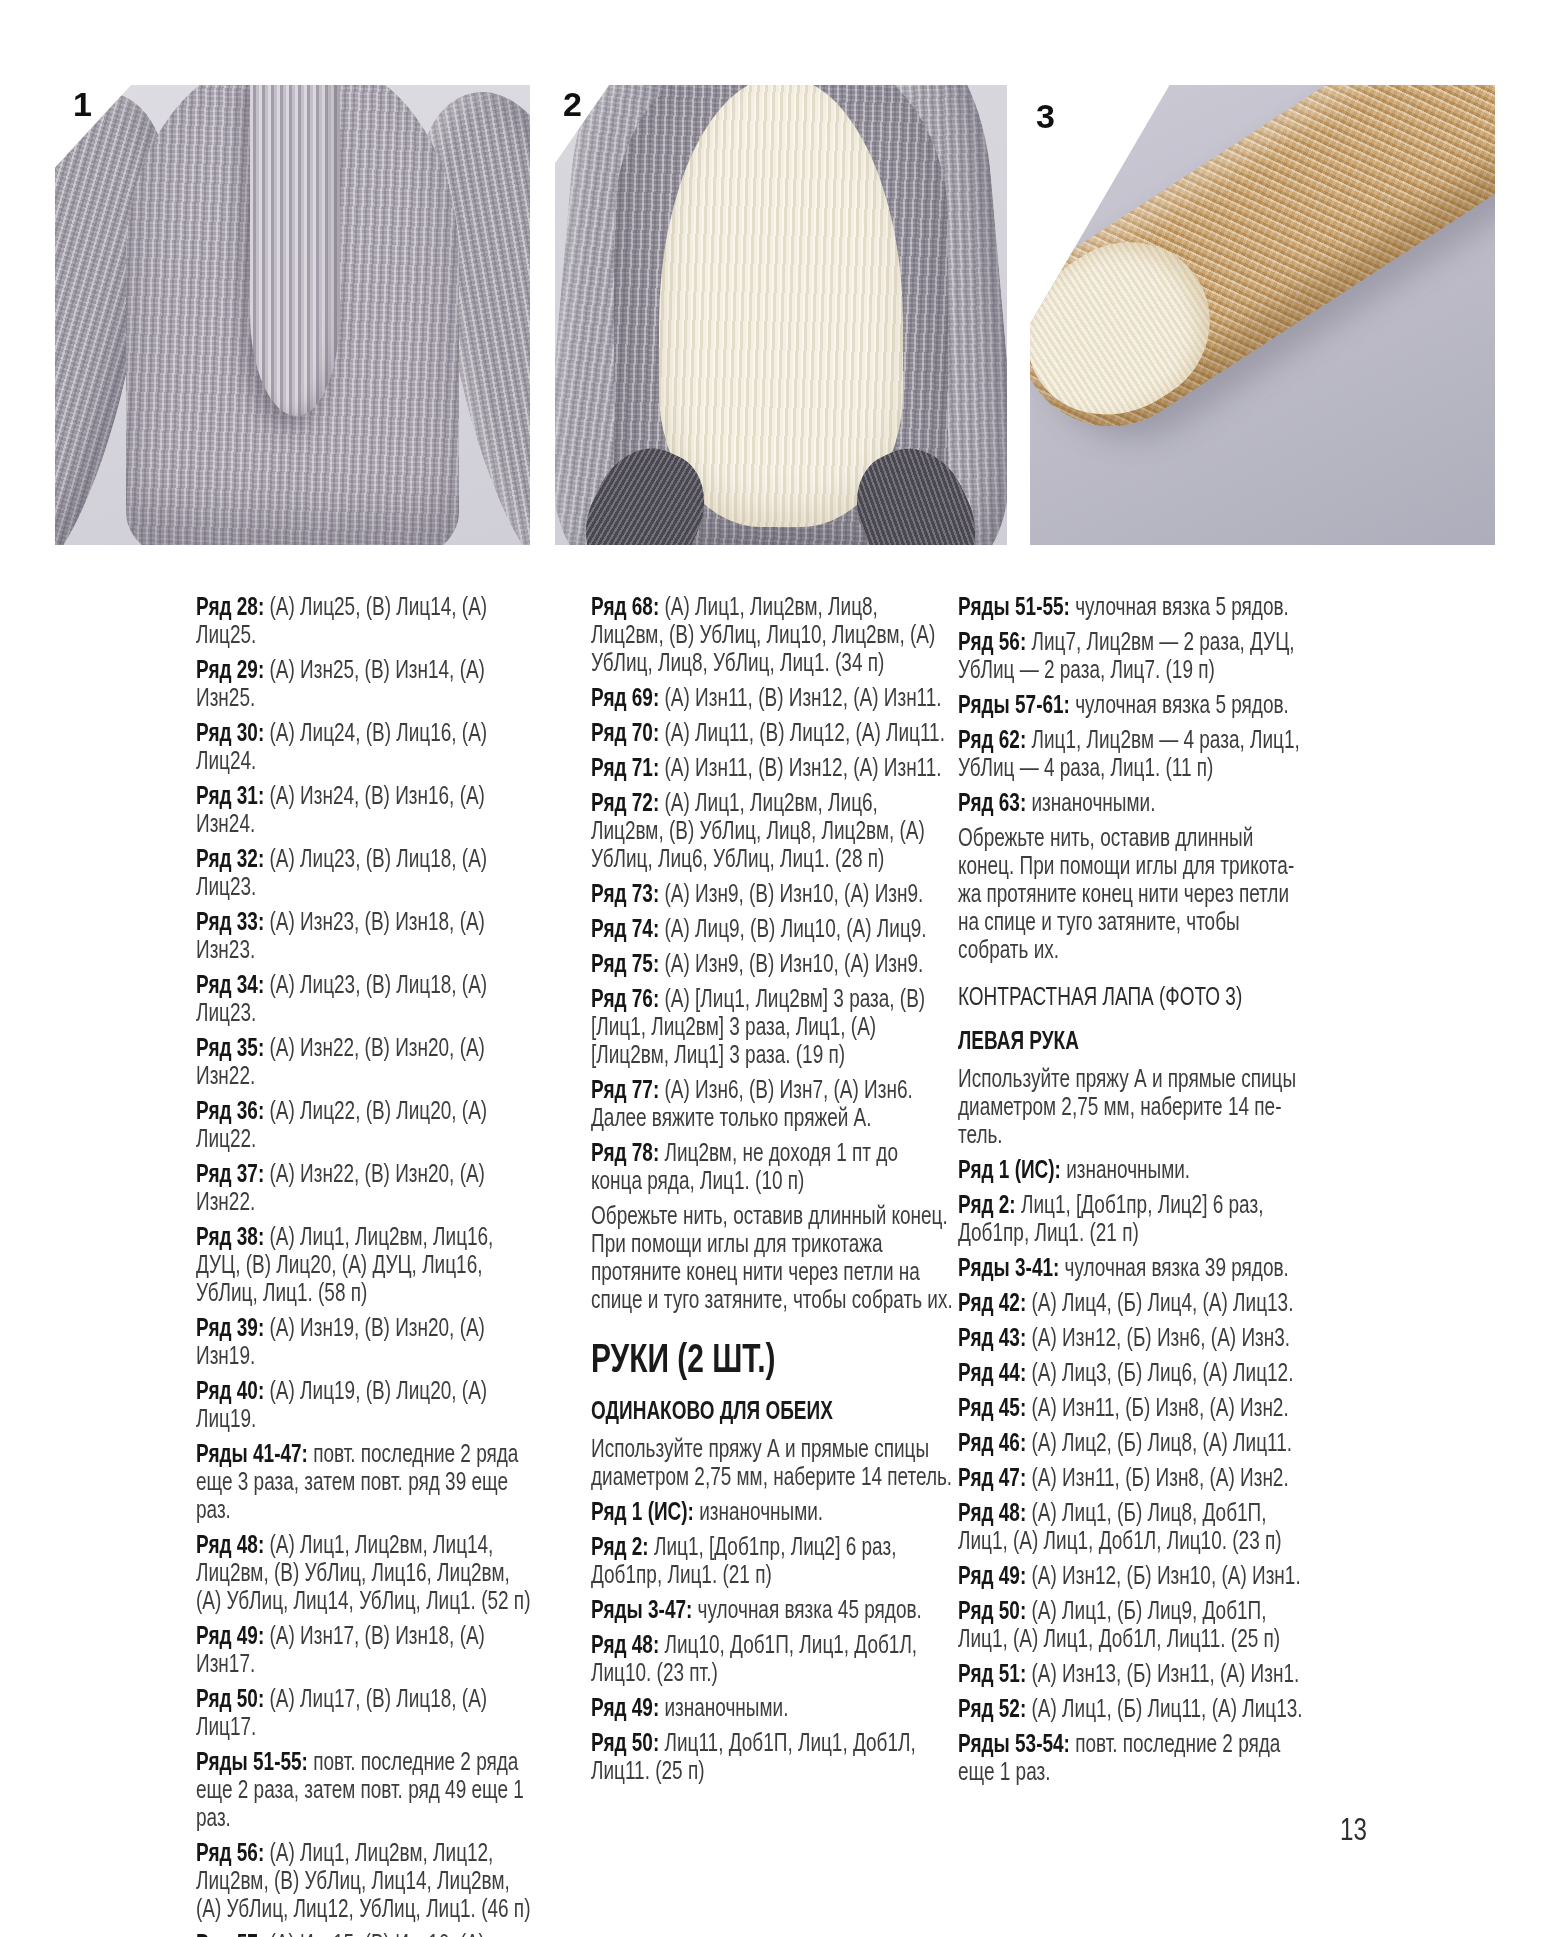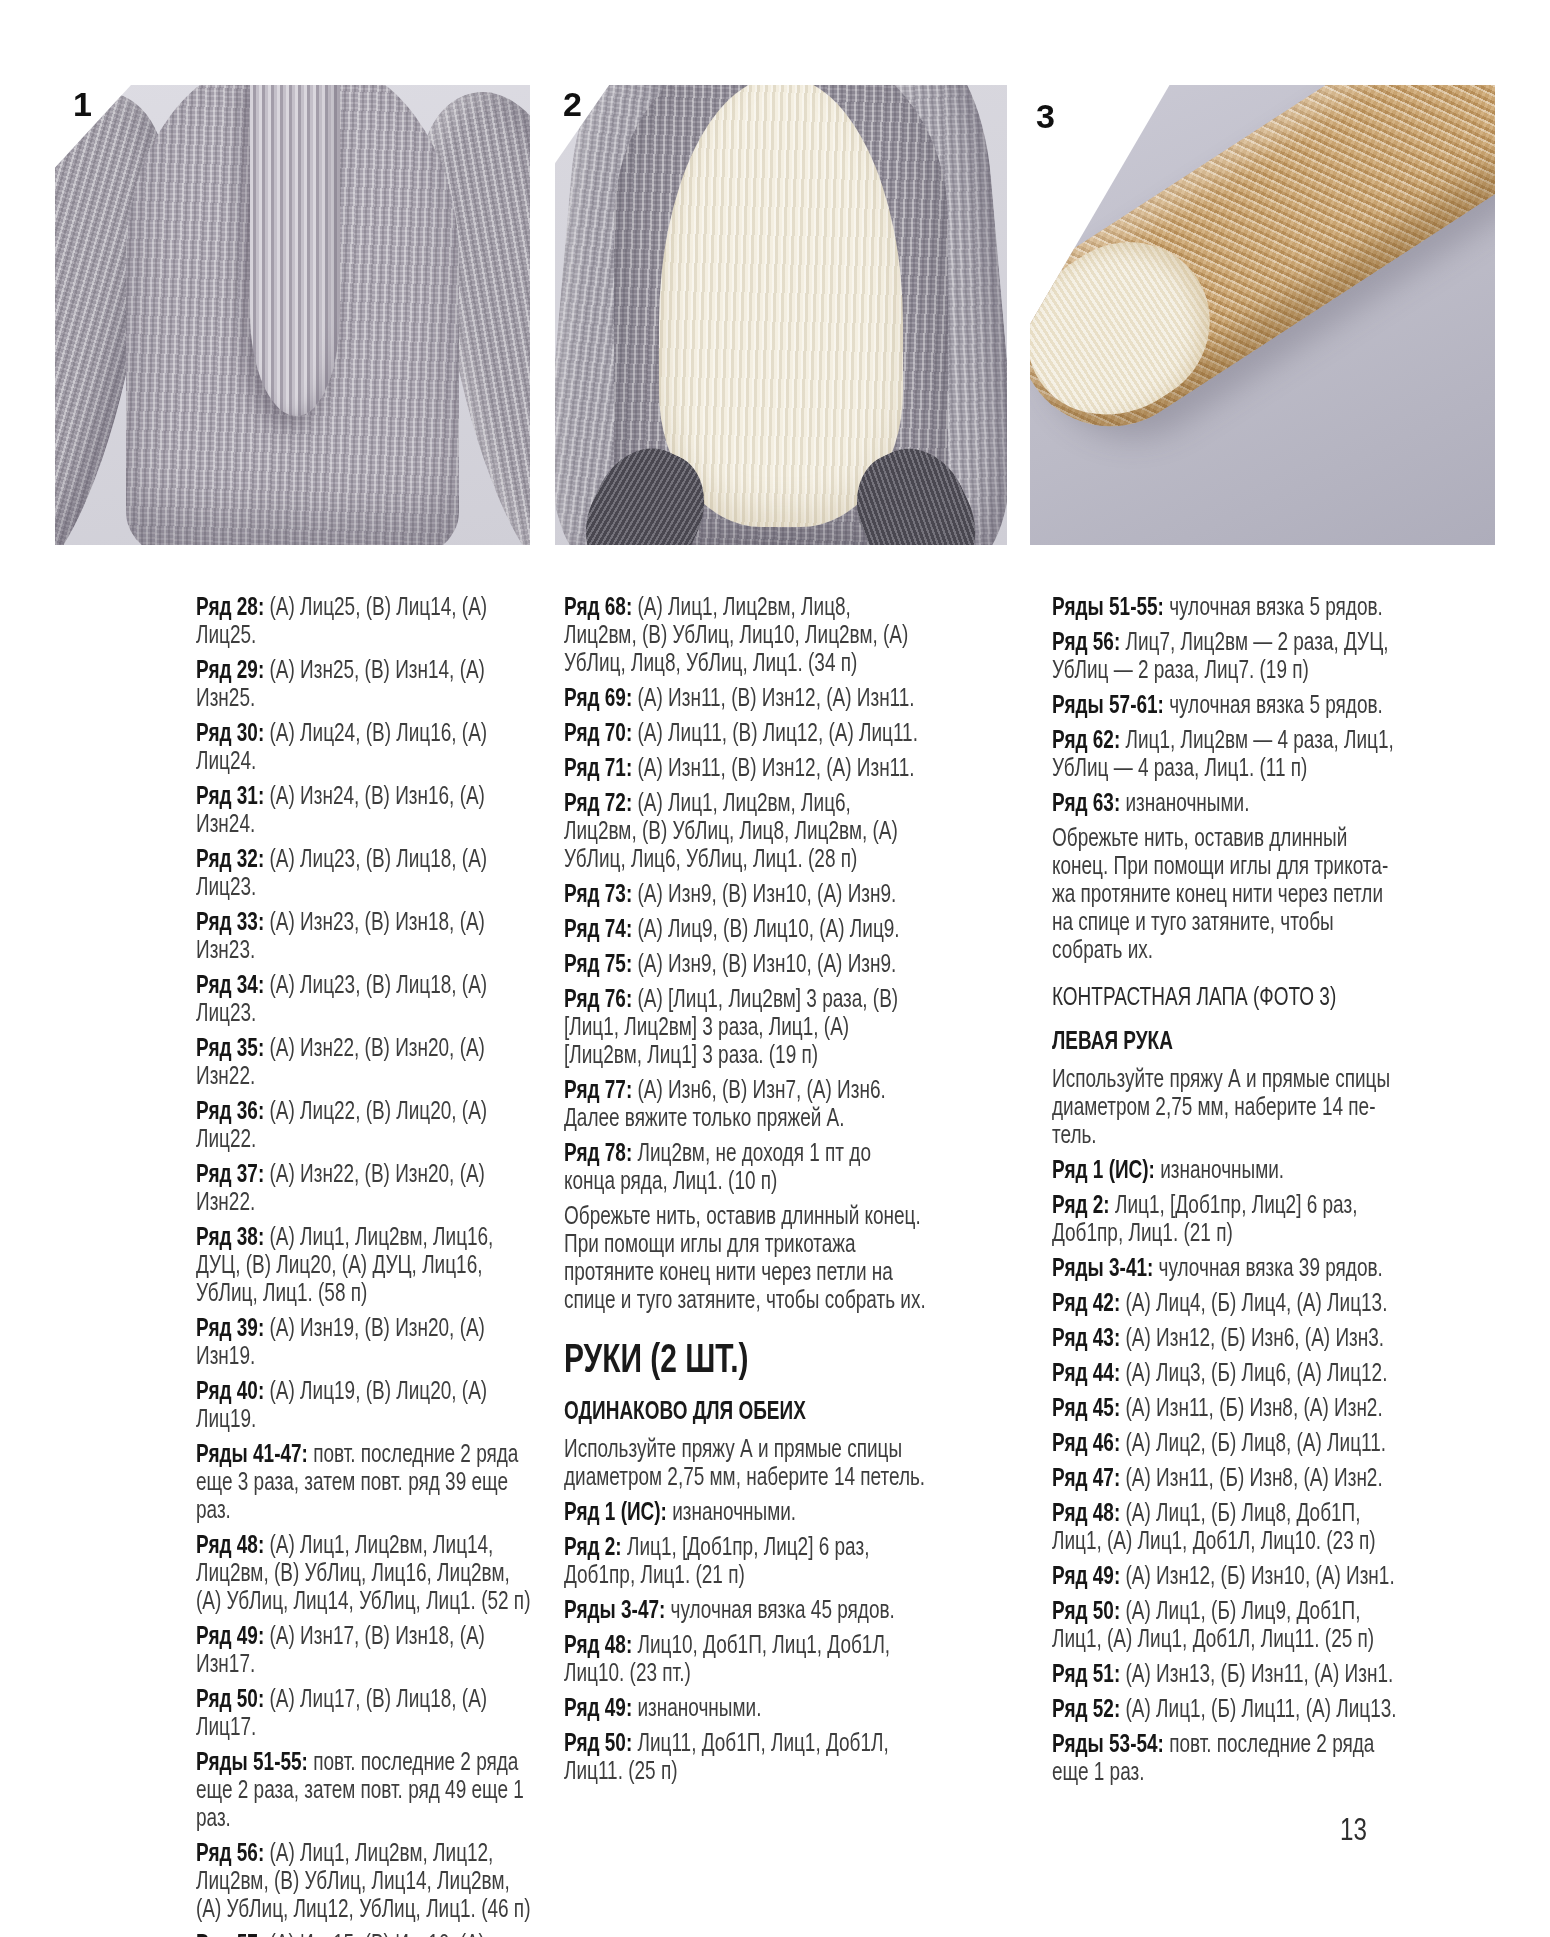--- a/index.html
+++ b/index.html
@@ -71,22 +71,22 @@
         12px 22px 30px rgba(80,75,95,.28);}
   .p3-tip{position:absolute;left:1%;top:6%;width:27%;height:88%;
       background-color:#f1ebdb;background-image:
       repeating-linear-gradient(90deg, rgba(220,205,170,.4) 0 3px, rgba(255,255,255,.3) 3px 6px);
       border-radius:50% 45% 45% 50% / 50%;
       box-shadow:inset -12px 0 18px rgba(190,160,110,.35);}
 
   
   .col{position:absolute;top:592px;}
   #col1{left:196px;}
-  #col2{left:564px;}
-  #col3{left:1052px;}
+  #col2{left:591px;}
+  #col3{left:958px;}
   .col-inner{transform:scaleX(.73);transform-origin:0 0;font-size:26px;line-height:28px;}
   #col1 .col-inner{width:464px;}
   #col2 .col-inner{width:496px;}
   #col3 .col-inner{width:478px;}
   .col-inner p{margin:0 0 7px 0;}
   .col-inner b{font-weight:700;color:#161616;}
   .h1{font-size:41px;line-height:46px;font-weight:700;color:#1a1a1a;margin:22px 0 14px;}
   .h2{font-size:26px;line-height:30px;font-weight:700;color:#1a1a1a;margin:14px 0 9px;}
   .h3{font-size:26px;line-height:30px;font-weight:400;color:#2b2b2b;margin:18px 0 10px;}
 

